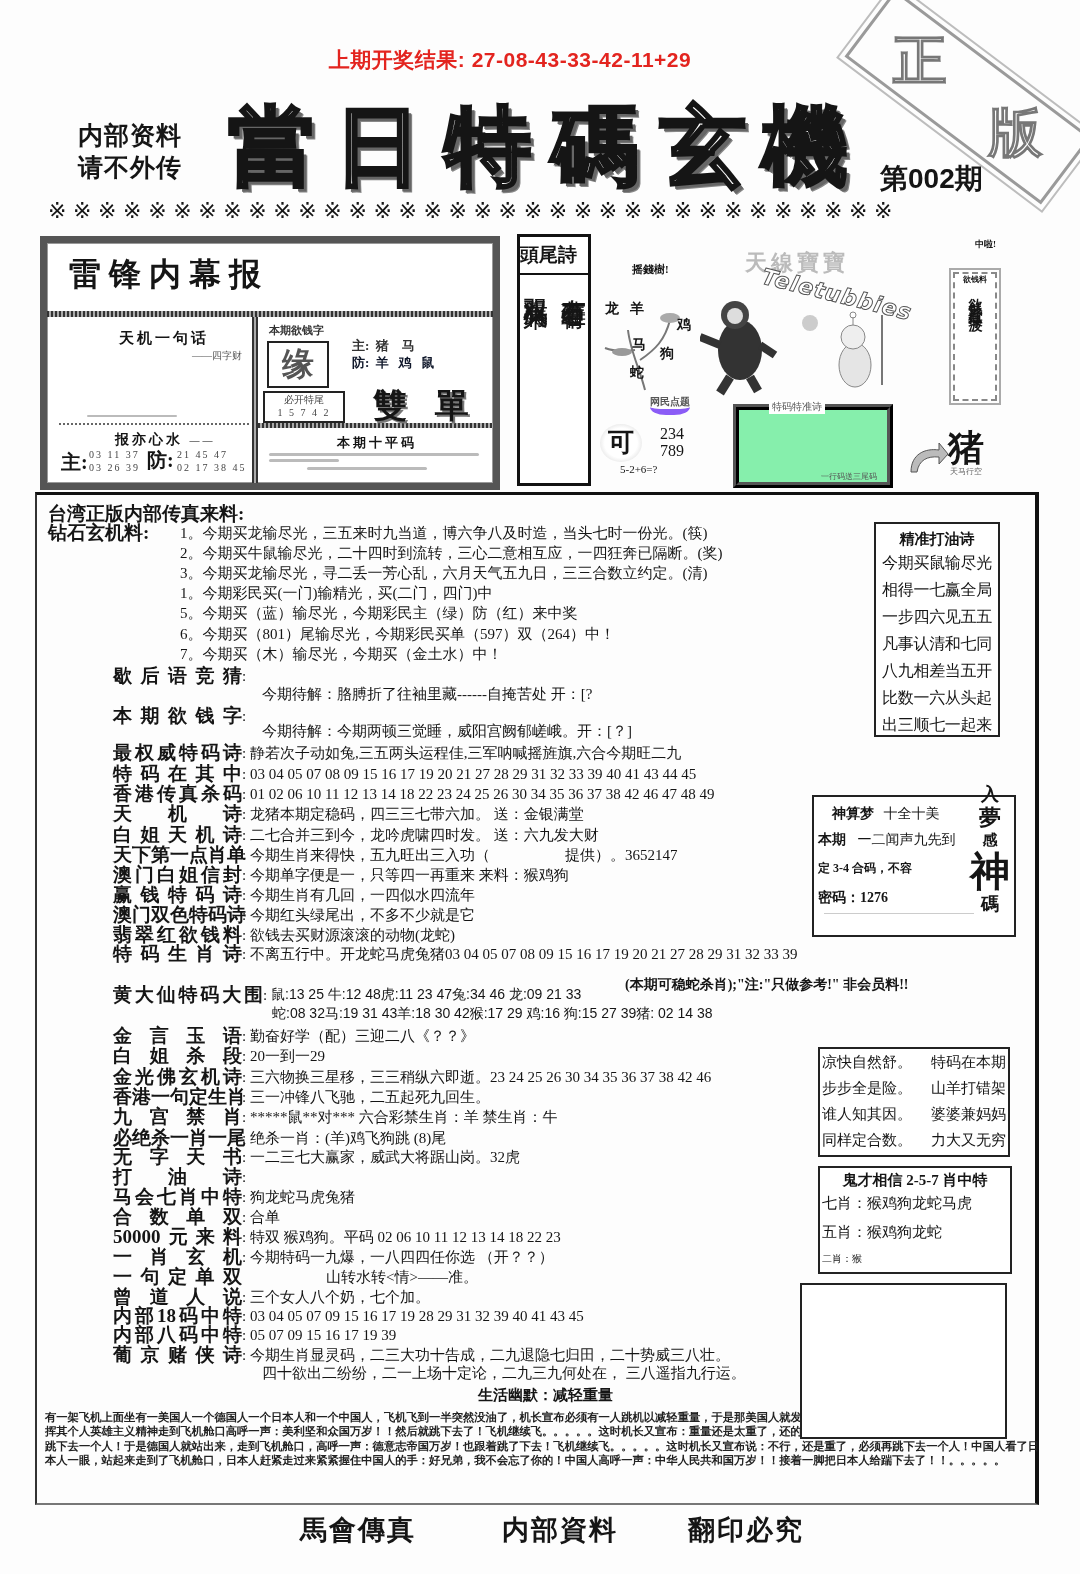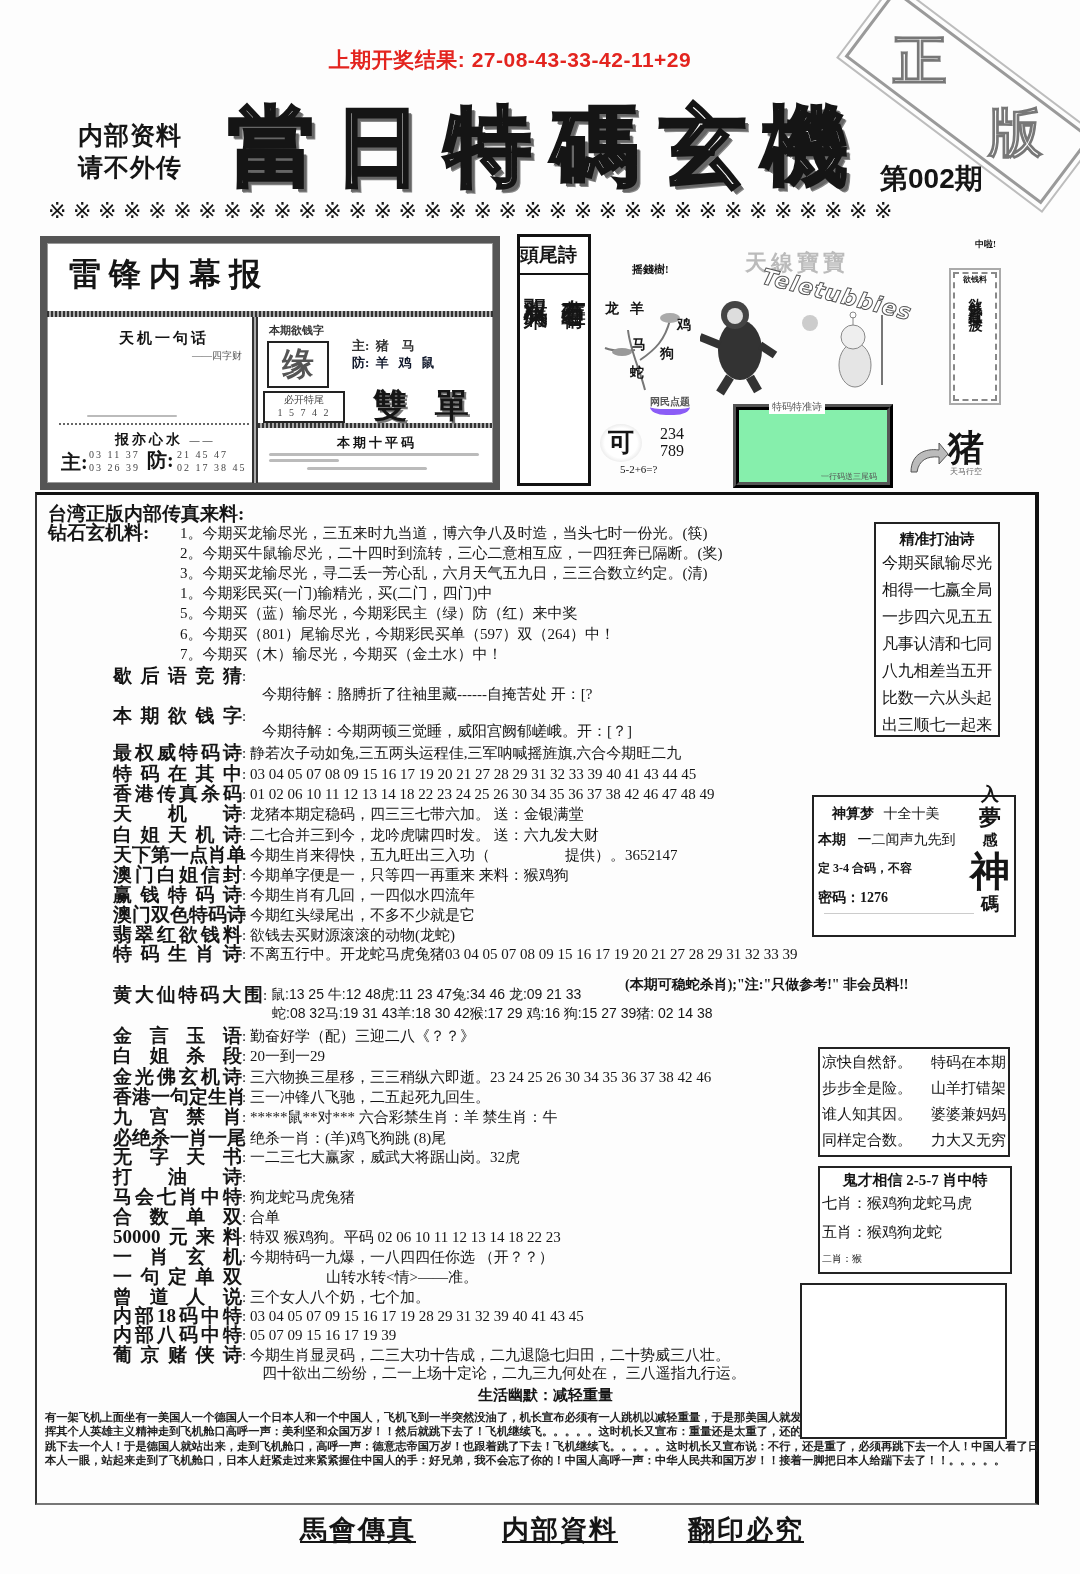--- a/index.html
+++ b/index.html
@@ -46,21 +46,21 @@
   
   .sbox{border:2px solid #222;background:#fff;}
   .oil{left:874px;top:522px;width:122px;height:211px;}
   .oil .h{text-align:center;font-weight:bold;font-size:15px;margin-top:6px;}
   .oil .l{font-size:16px;text-align:center;line-height:27px;letter-spacing:-0.3px;}
   .dream{left:812px;top:795px;width:200px;height:138px;}
   .verse{left:818px;top:1047px;width:188px;height:106px;}
   .verse .l{display:flex;justify-content:space-between;font-size:15px;line-height:26px;padding:0 2px;}
   .ghost{left:818px;top:1166px;width:190px;height:104px;}
   .empty{left:800px;top:1283px;width:203px;height:152px;}
-  .footer{top:1512px;font-size:27px;font-weight:bold;font-family:"DejaVu Sans",sans-serif;letter-spacing:2px;text-decoration:underline;}
+  .footer{top:1512px;font-size:27px;font-weight:bold;font-family:"DejaVu Sans",sans-serif;letter-spacing:2px;}
 </style>
 </head>
 <body>
 
 <div class="abs result">
   <span>上期开奖结果:</span>
   <span>27-08-43-33-42-11+29</span>
 </div>
 
 <div class="abs side-note">

